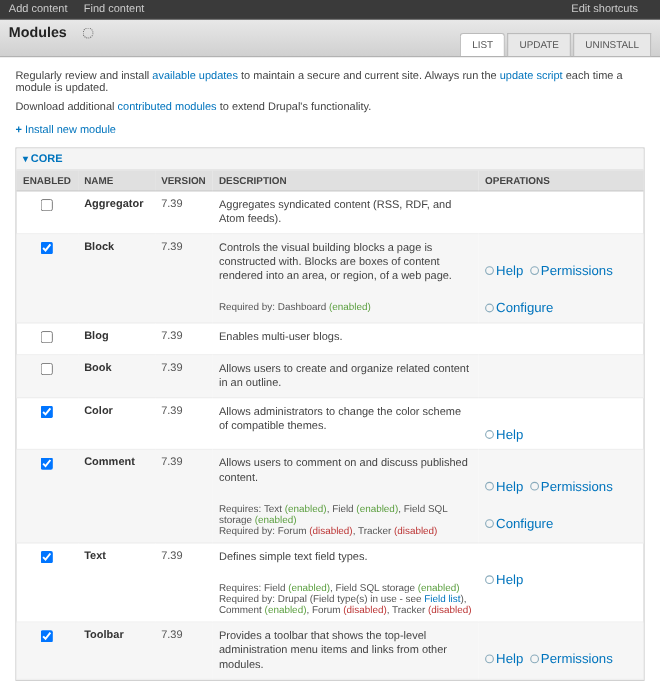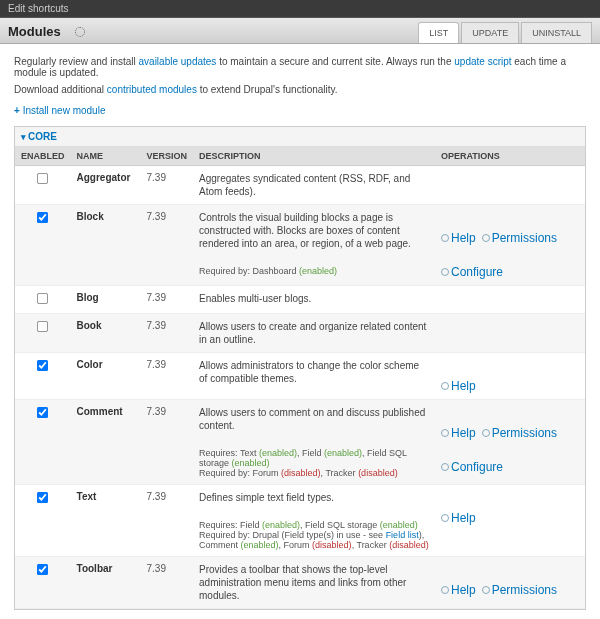--- a/index.html
+++ b/index.html
@@ -1,20 +1,20 @@
 <!DOCTYPE html>
 <html><head>
 <meta charset="utf-8">
 <style>
 * { box-sizing: border-box; margin: 0; padding: 0; }
 body { font-family: Arial, sans-serif; font-size: 11px; color: #333; background: #fff; width: 600px; }
 .topbar { background: #3a3a3a; color: #ccc; display: flex; justify-content: space-between; padding: 3px 8px; font-size: 10px; border-bottom: 1px solid #555; }
 .topbar a { color: #ccc; text-decoration: none; margin-right: 12px; cursor: pointer; }
 .header-row { background: linear-gradient(#e8e8e8, #d0d0d0); border-bottom: 1px solid #aaa; display: flex; justify-content: space-between; align-items: flex-end; padding: 4px 8px 0 8px; }
-.page-title { font-size: 13px; font-weight: bold; color: #222; padding-bottom: 4px; display: flex; align-items: center; gap: 14px; }
+.page-title { font-size: 13px; font-weight: bold; color: #222; padding-bottom: 14px; display: flex; align-items: center; gap: 14px; }
 .gear { display:inline-block; width:10px; height:10px; border:1px dotted #666; border-radius:50%; }
 .tabs { display: flex; gap: 2px; }
 .tab { background: #e8e8e8; border: 1px solid #bbb; border-bottom: none; padding: 5px 10px; font-size: 9px; color: #555; cursor:pointer; }
 .tab.active { background: #fff; border-top-left-radius: 3px; border-top-right-radius: 3px; }
 .content { padding: 12px 14px; }
 .intro { font-size: 10px; color: #444; margin-bottom: 6px; }
 .intro a { color: #0074bd; text-decoration: none; }
 .install-link { color: #0074bd; font-size: 10px; text-decoration: none; display: inline-block; margin: 4px 0 10px 0; }
 .install-link::before { content: "+ "; font-weight: bold; }
 .fieldset { border: 1px solid #ccc; }
@@ -35,20 +35,24 @@
 .req .dis { color: #b33; }
 .ops a { color: #0074bd; text-decoration: none; font-size: 12px; margin-right: 6px; display: inline-flex; align-items: center; gap: 2px; margin-top: 20px; }
 .oi { display:inline-block; width:8px; height:8px; border:1px solid #8ab; border-radius:50%; }
 .highlight { outline: 2px solid #c00; outline-offset: -1px; }
 input[type=checkbox] { transform: scale(0.85); }
 </style>
 </head>
 <body>
 
 <div class="topbar">
+  <div>
+    <a>Add content</a>
+    <a>Find content</a>
+  </div>
   <div>
     <a>Edit shortcuts</a>
   </div>
 </div>
 
 <div class="header-row">
   <div class="page-title">
     <span>Modules</span>
     <span class="gear"></span>
   </div>

